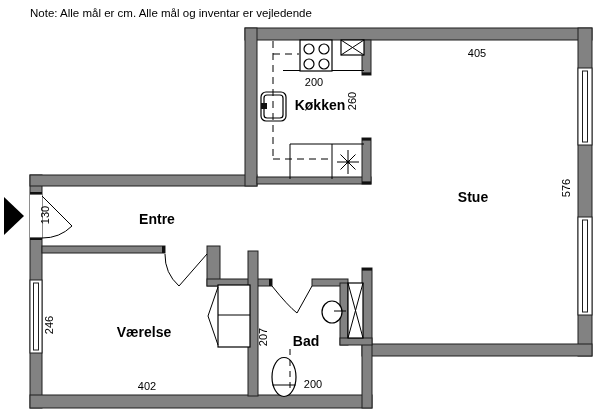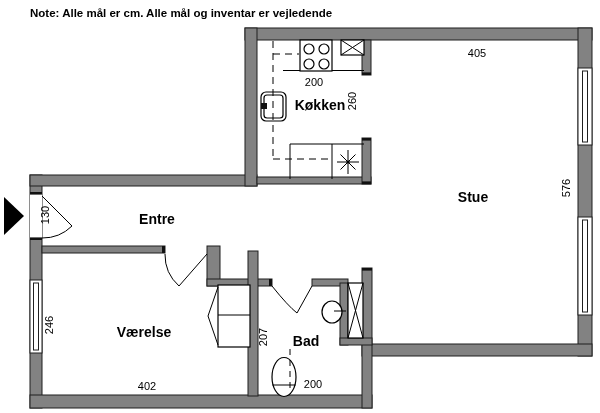--- a/index.html
+++ b/index.html
@@ -1,18 +1,18 @@
 <!DOCTYPE html>
 <html><head>
 <meta charset="utf-8">
 <style>
   html,body{margin:0;padding:0;background:#ffffff;}
   .stage{position:relative;width:600px;height:413px;background:#fff;overflow:hidden;
          font-family:"Liberation Sans",sans-serif;}
-  .note{position:absolute;left:30px;top:7px;font-size:11.5px;color:#000;font-weight:bold;}
+  .note{position:absolute;left:30px;top:7px;font-size:11.5px;color:#000;}
   svg{position:absolute;left:0;top:0;}
   .wall{fill:#828282;stroke:#1f1f1f;stroke-width:1;}
   .jamb{fill:#111;stroke:none;}
   .opening{fill:#ffffff;stroke:none;}
   .winframe{fill:#ffffff;stroke:#1f1f1f;stroke-width:1;}
   .fixture{fill:#ffffff;stroke:#000;stroke-width:1.2;}
   .thin{fill:none;stroke:#000;stroke-width:1;}
   .dash{fill:none;stroke:#000;stroke-width:1;stroke-dasharray:7 5;}
   .dimdash{fill:none;stroke:#000;stroke-width:1;stroke-dasharray:6 5;}
   .room-label{font:bold 14px "Liberation Sans",sans-serif;fill:#000;}

